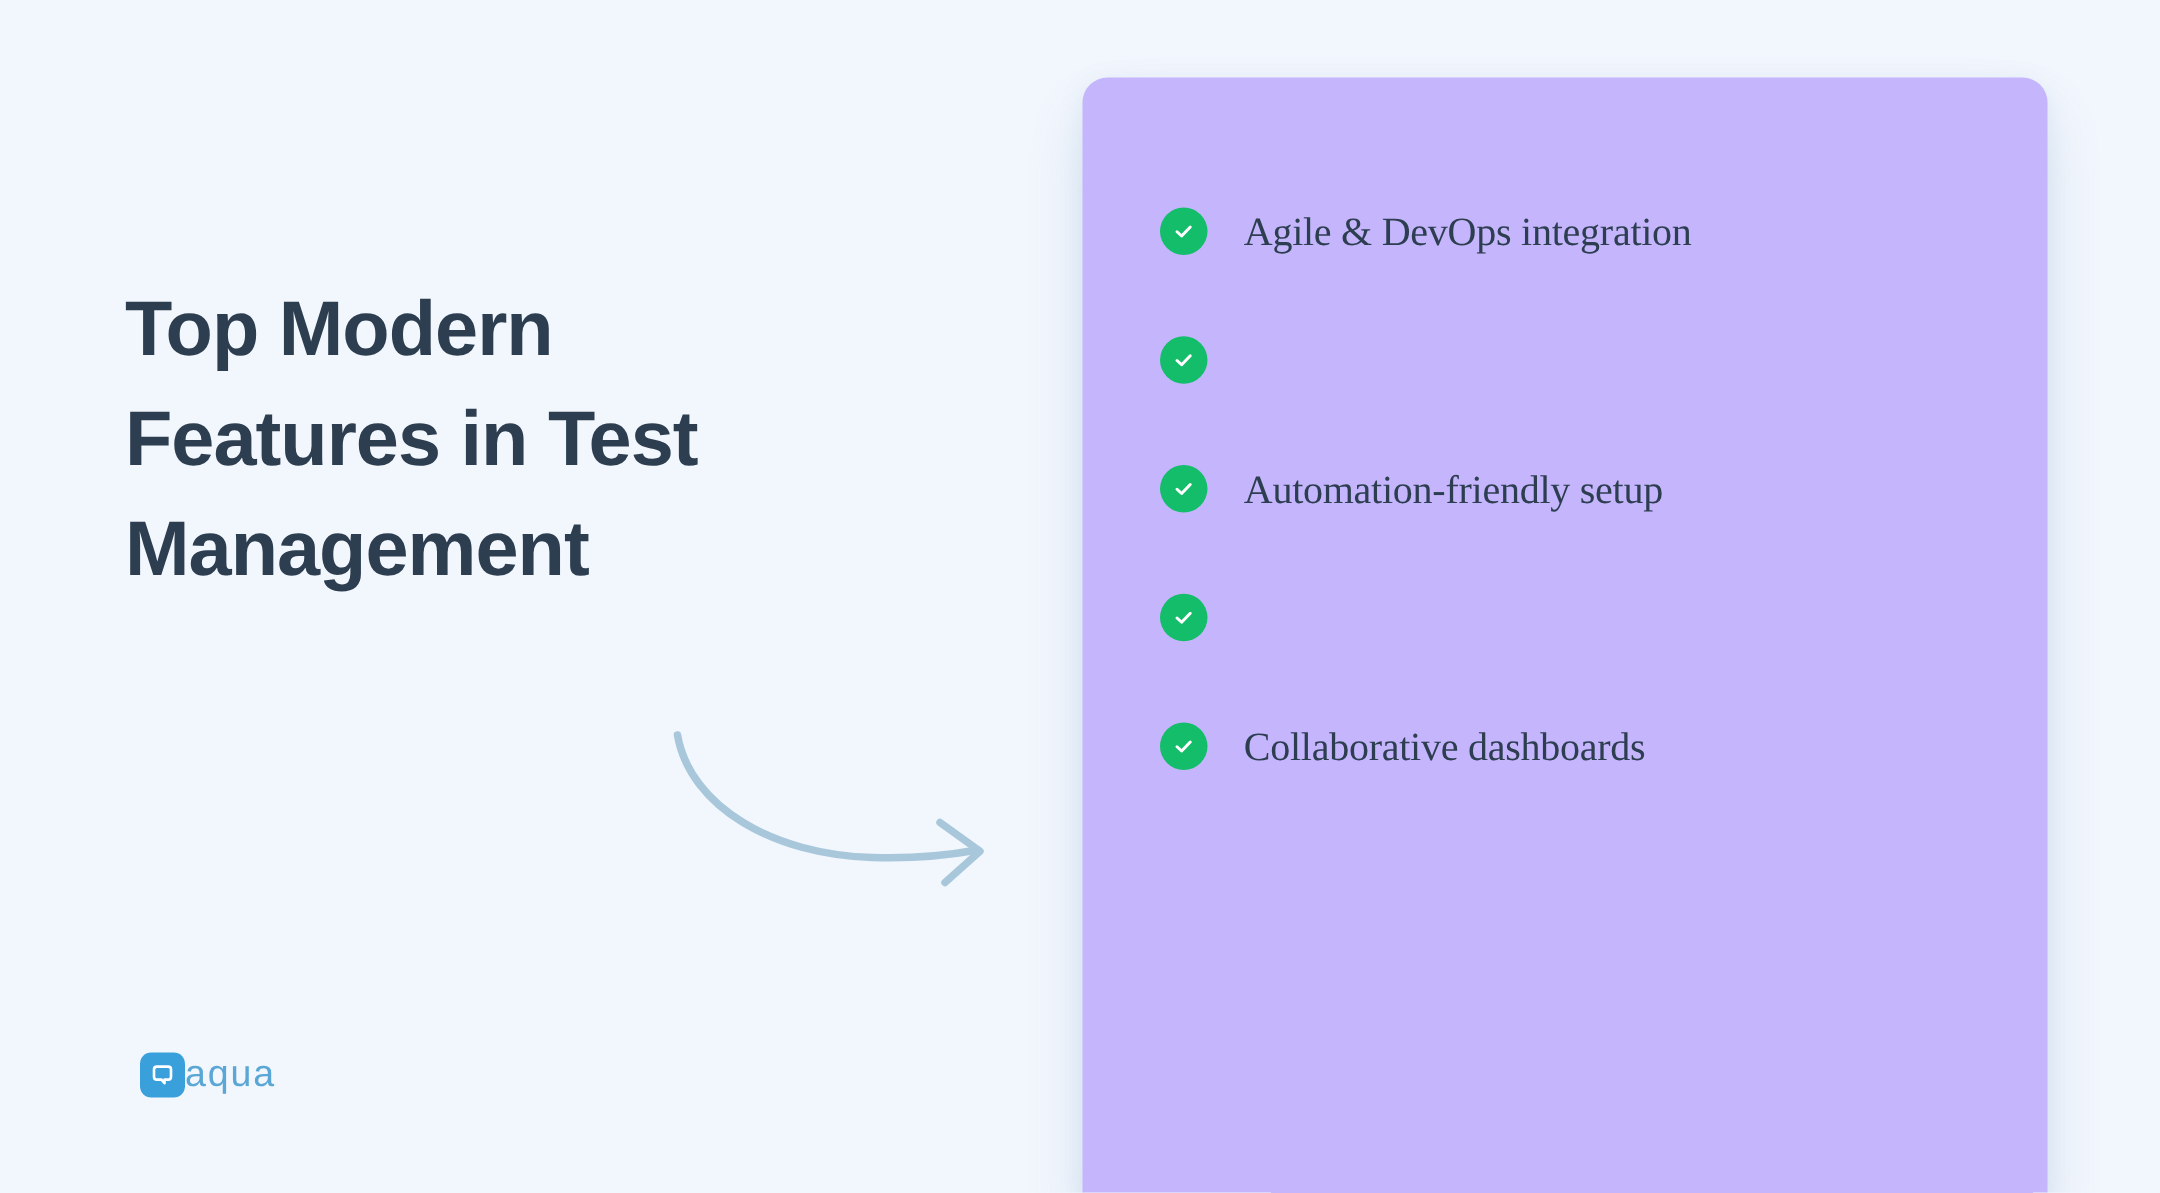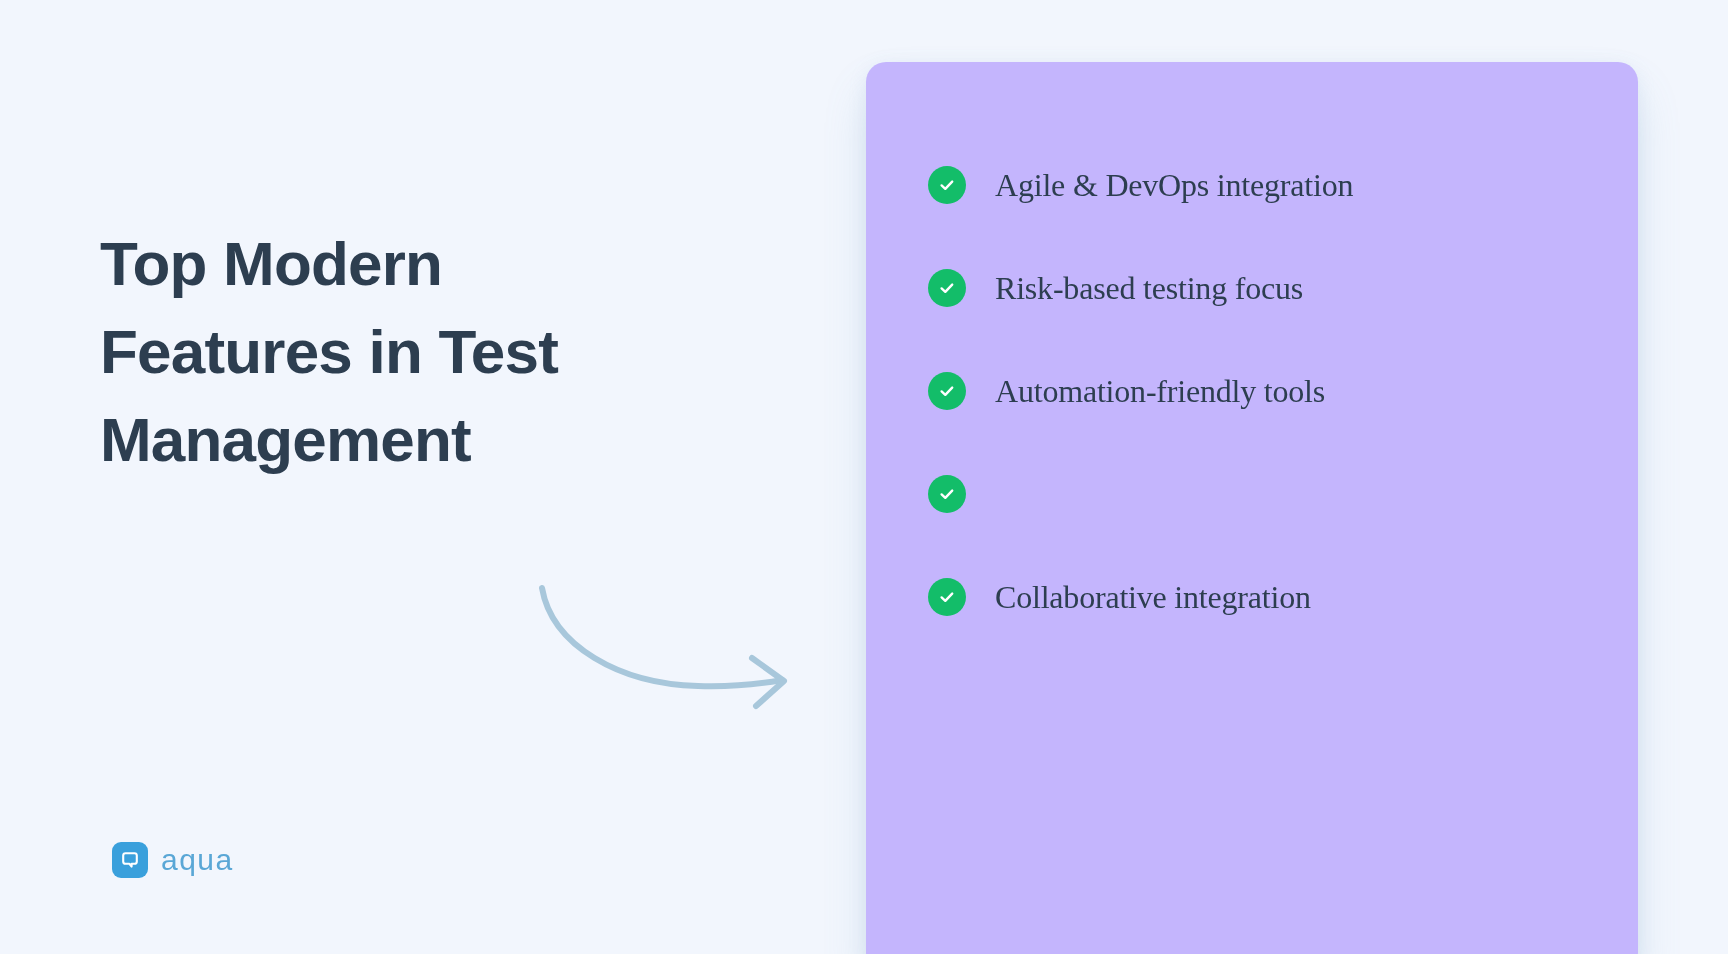--- a/index.html
+++ b/index.html
@@ -53,21 +53,20 @@
     pointer-events: none;
   }
 
   
   .logo {
     position: absolute;
     left: 12px;
     top: 842px;
     display: flex;
     align-items: center;
-    gap: 13px;
   }
   .logo-mark {
     width: 36px;
     height: 36px;
     border-radius: 9px;
     background: #3aa0dc;
     display: flex;
     align-items: center;
     justify-content: center;
   }
@@ -170,46 +169,45 @@
         </span>
         <span class="feature-label">Agile &amp; DevOps integration</span>
       </li>
 
       <li class="feature-item">
         <span class="check-badge">
           <svg width="20" height="20" viewBox="0 0 20 20" fill="none">
             <path d="M4.6 10.4 L8.3 13.8 L15.2 6.6" stroke="#ffffff" stroke-width="2.4" stroke-linecap="round" stroke-linejoin="round" fill="none"></path>
           </svg>
         </span>
-        <span class="feature-label">Risk-based testing focus</span>
-      </li>
-
-
-      <li class="feature-item">
-        <span class="check-badge">
-          <svg width="20" height="20" viewBox="0 0 20 20" fill="none">
-            <path d="M4.6 10.4 L8.3 13.8 L15.2 6.6" stroke="#ffffff" stroke-width="2.4" stroke-linecap="round" stroke-linejoin="round" fill="none"></path>
-          </svg>
-        </span>
-        <span class="feature-label">Automation-friendly tools</span>
-      </li>
-
-      <li class="feature-item">
-        <span class="check-badge">
-          <svg width="20" height="20" viewBox="0 0 20 20" fill="none">
-            <path d="M4.6 10.4 L8.3 13.8 L15.2 6.6" stroke="#ffffff" stroke-width="2.4" stroke-linecap="round" stroke-linejoin="round" fill="none"></path>
-          </svg>
-        </span>
-      </li>
-
-      <li class="feature-item">
-        <span class="check-badge">
-          <svg width="20" height="20" viewBox="0 0 20 20" fill="none">
-            <path d="M4.6 10.4 L8.3 13.8 L15.2 6.6" stroke="#ffffff" stroke-width="2.4" stroke-linecap="round" stroke-linejoin="round" fill="none"></path>
-          </svg>
-        </span>
-        <span class="feature-label">Collaborative integration</span>
+      </li>
+
+
+      <li class="feature-item">
+        <span class="check-badge">
+          <svg width="20" height="20" viewBox="0 0 20 20" fill="none">
+            <path d="M4.6 10.4 L8.3 13.8 L15.2 6.6" stroke="#ffffff" stroke-width="2.4" stroke-linecap="round" stroke-linejoin="round" fill="none"></path>
+          </svg>
+        </span>
+        <span class="feature-label">Automation-friendly setup</span>
+      </li>
+
+      <li class="feature-item">
+        <span class="check-badge">
+          <svg width="20" height="20" viewBox="0 0 20 20" fill="none">
+            <path d="M4.6 10.4 L8.3 13.8 L15.2 6.6" stroke="#ffffff" stroke-width="2.4" stroke-linecap="round" stroke-linejoin="round" fill="none"></path>
+          </svg>
+        </span>
+      </li>
+
+      <li class="feature-item">
+        <span class="check-badge">
+          <svg width="20" height="20" viewBox="0 0 20 20" fill="none">
+            <path d="M4.6 10.4 L8.3 13.8 L15.2 6.6" stroke="#ffffff" stroke-width="2.4" stroke-linecap="round" stroke-linejoin="round" fill="none"></path>
+          </svg>
+        </span>
+        <span class="feature-label">Collaborative dashboards</span>
       </li>
 
     </ul>
   </div>
 
 </div>
 
 </body></html>

